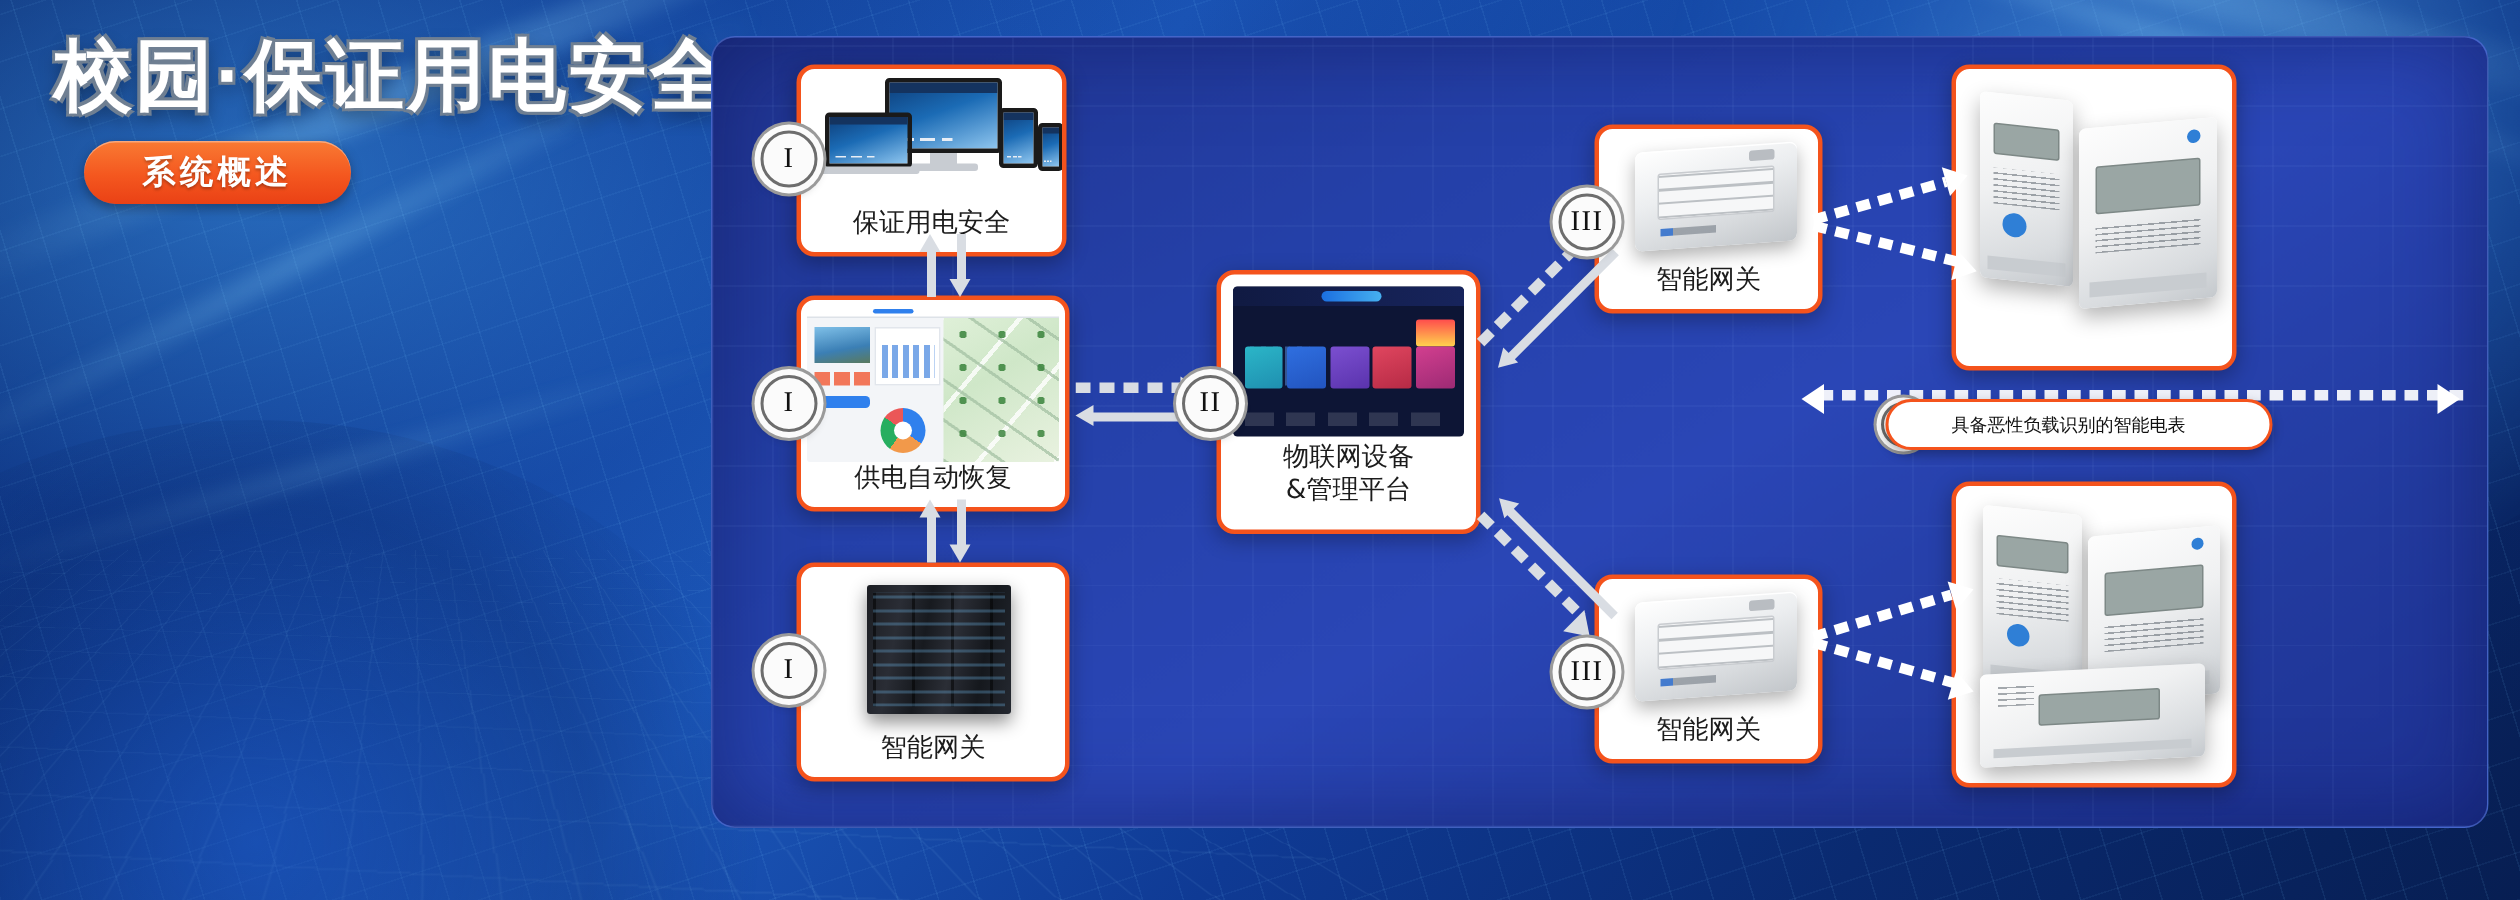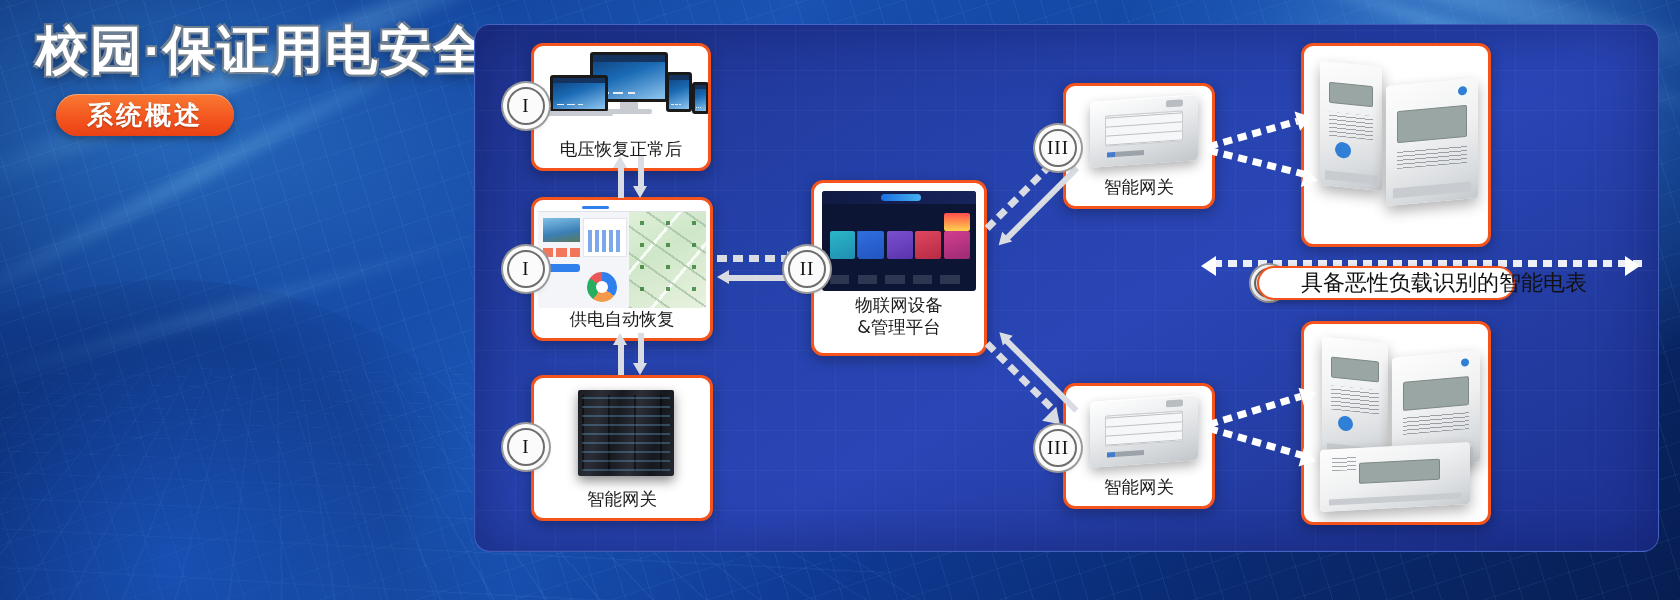--- a/index.html
+++ b/index.html
@@ -67,21 +67,21 @@
       -2px -2px 0 #6f7f92, 2px -2px 0 #6f7f92, -2px 2px 0 #6f7f92, 2px 2px 0 #6f7f92,
       0 5px 12px rgba(0,0,0,.45);
     white-space: nowrap;
   }
   .pill {
     position: absolute; left: 56px; top: 94px;
     width: 178px; height: 42px; border-radius: 21px;
     background: linear-gradient(180deg, #f97a33 0%, #f4571f 55%, #ea4115 100%);
     box-shadow: 0 3px 8px rgba(0,0,0,.35), inset 0 1px 0 rgba(255,255,255,.35);
     display: flex; align-items: center; justify-content: center;
-    color: #fff; font-size: 26px; font-weight: 700; letter-spacing: 3px;
+    color: #fff; font-size: 22px; font-weight: 700; letter-spacing: 3px;
     text-shadow: 0 1px 2px rgba(0,0,0,.3);
   }
   .body-text {
     position: absolute; left: 42px; top: 150px; width: 400px;
     color: #ffffff;
     font-size: 28.5px; line-height: 1.47;
     font-family: "DejaVu Sans", "Liberation Sans", sans-serif;
     letter-spacing: .5px;
     text-align: justify;
     text-shadow: 0 2px 5px rgba(0,0,0,.5);
@@ -139,21 +139,21 @@
   }
 
   
   .iv-banner {
     position: absolute; z-index: 31;
     height: 34px; border-radius: 17px;
     background: #ffffff;
     border: 2px solid #f4531c;
     display: flex; align-items: center;
     padding: 0 14px 0 42px;
-    font-size: 22px; color: #111;
+    font-size: 12px; color: #111;
     font-family: "DejaVu Sans","Liberation Sans", sans-serif;
     white-space: nowrap;
     box-shadow: 0 3px 8px rgba(0,0,0,.3);
   }
 
   
   .arrow-col { position: absolute; z-index: 12; display:flex; gap: 5px; }
   .ar { position: relative; width: 15px; }
   .ar .shaft { position:absolute; left:5px; width:6px; background:#d9dde3; }
   .ar .head {
@@ -381,21 +381,21 @@
         <div class="screen" style="left:132px; top:26px; width:26px; height:40px;">
           <div class="bar"></div>
             <div class="dots"></div>
         </div>
 
         <div class="screen" style="left:158px; top:36px; width:17px; height:32px;">
           <div class="bar"></div>
             <div class="dots"></div>
         </div>
       </div>
-      <div class="cap">电压恢复正常后</div>
+      <div class="cap">保证用电安全</div>
     </div>
     <div class="badge" style="left:32px; top:62px;">I</div>
 
     <div class="card" style="left:56px; top:172px; width:182px; height:144px;">
       <div class="campus-shot" style="left:4px; top:4px; right:4px; height:104px;">
         <div class="top"></div>
         <div class="map"></div>
         <div class="photo"></div>
         <div class="chart"></div>
         <div class="pie"></div>

